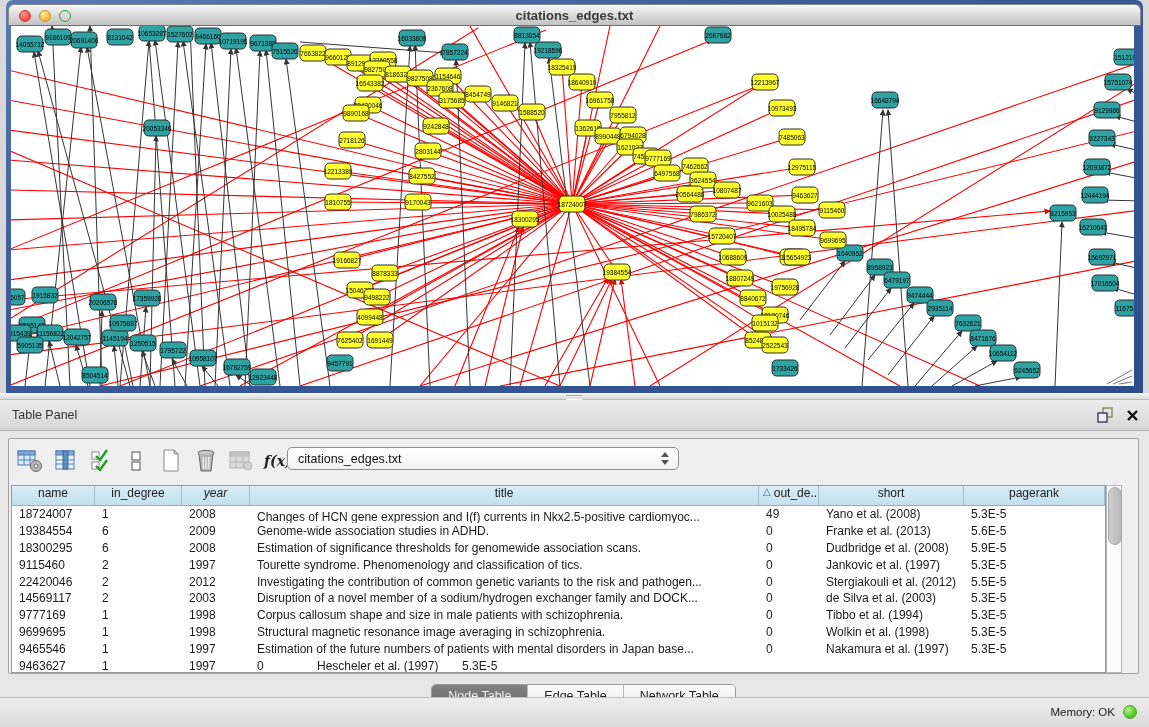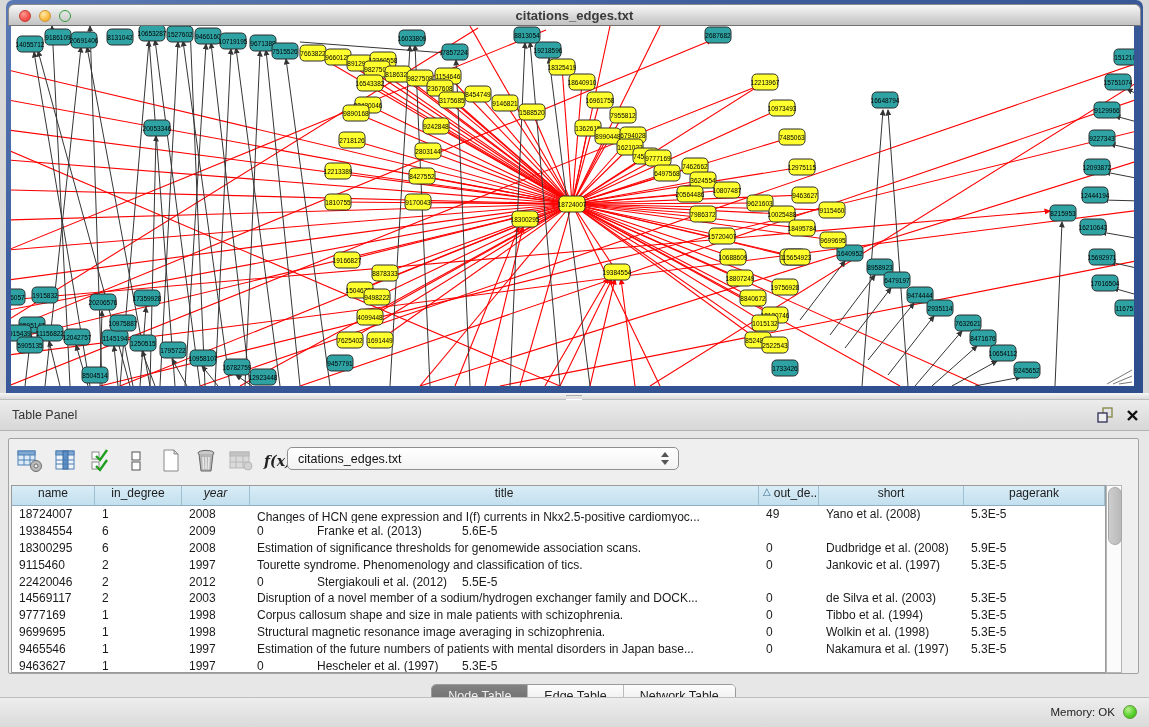--- a/index.html
+++ b/index.html
@@ -911,20 +911,21 @@
               <div class="g-cell" style="width: 68px;">2008</div>
               <div class="g-cell" style="width: 509px; margin-top: 6px;">Changes of HCN gene expression and I(f) currents in Nkx2.5-positive cardiomyoc...</div>
               <div class="g-cell" style="width: 60px; text-align: center;">49</div>
               <div class="g-cell" style="width: 145px;">Yano et al. (2008)</div>
               <div class="g-cell" style="width: 141px;">5.3E-5</div>
             </div>
             <div class="g-row">
               <div class="g-cell" style="width: 83px;">19384554</div>
               <div class="g-cell" style="width: 87px;">6</div>
               <div class="g-cell" style="width: 68px;">2009</div>
+              <div class="g-cell" style="width: 509px;">Genome-wide association studies in ADHD.</div>
               <div class="g-cell" style="width: 60px;">0</div>
               <div class="g-cell" style="width: 145px;">Franke et al. (2013)</div>
               <div class="g-cell" style="width: 141px;">5.6E-5</div>
             </div>
             <div class="g-row">
               <div class="g-cell" style="width: 83px;">18300295</div>
               <div class="g-cell" style="width: 87px;">6</div>
               <div class="g-cell" style="width: 68px;">2008</div>
               <div class="g-cell" style="width: 509px;">Estimation of significance thresholds for genomewide association scans.</div>
               <div class="g-cell" style="width: 60px;">0</div>
@@ -937,20 +938,21 @@
               <div class="g-cell" style="width: 68px;">1997</div>
               <div class="g-cell" style="width: 509px;">Tourette syndrome. Phenomenology and classification of tics.</div>
               <div class="g-cell" style="width: 60px;">0</div>
               <div class="g-cell" style="width: 145px;">Jankovic et al. (1997)</div>
               <div class="g-cell" style="width: 141px;">5.3E-5</div>
             </div>
             <div class="g-row">
               <div class="g-cell" style="width: 83px;">22420046</div>
               <div class="g-cell" style="width: 87px;">2</div>
               <div class="g-cell" style="width: 68px;">2012</div>
+              <div class="g-cell" style="width: 509px;">Investigating the contribution of common genetic variants to the risk and pathogen...</div>
               <div class="g-cell" style="width: 60px;">0</div>
               <div class="g-cell" style="width: 145px;">Stergiakouli et al. (2012)</div>
               <div class="g-cell" style="width: 141px;">5.5E-5</div>
             </div>
             <div class="g-row">
               <div class="g-cell" style="width: 83px;">14569117</div>
               <div class="g-cell" style="width: 87px;">2</div>
               <div class="g-cell" style="width: 68px;">2003</div>
               <div class="g-cell" style="width: 509px;">Disruption of a novel member of a sodium/hydrogen exchanger family and DOCK...</div>
               <div class="g-cell" style="width: 60px;">0</div>

